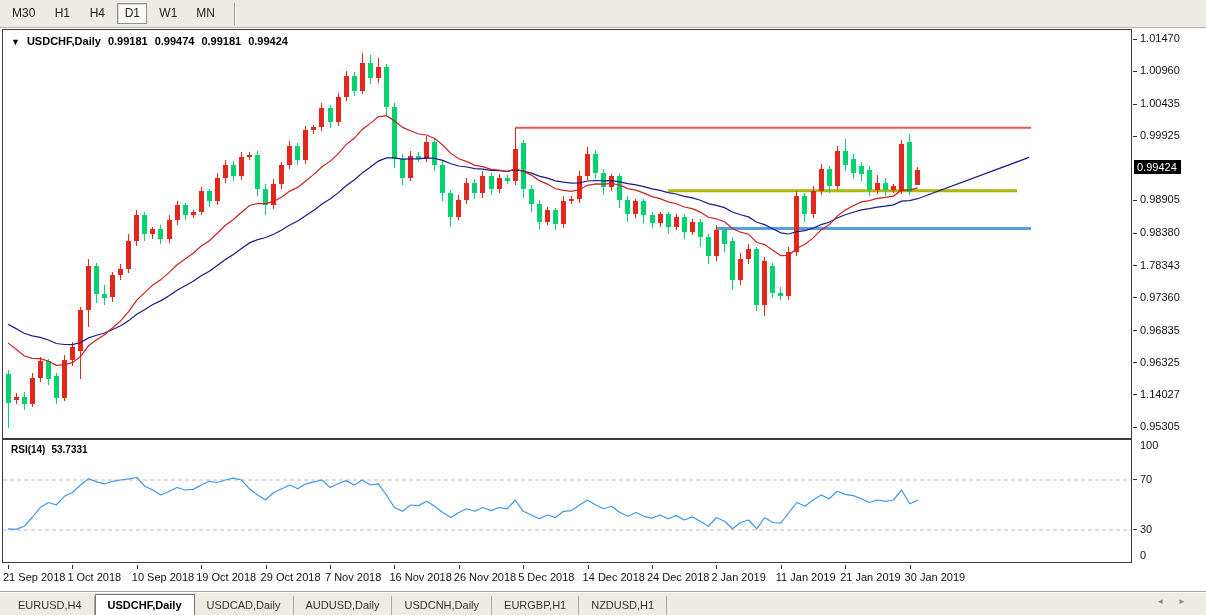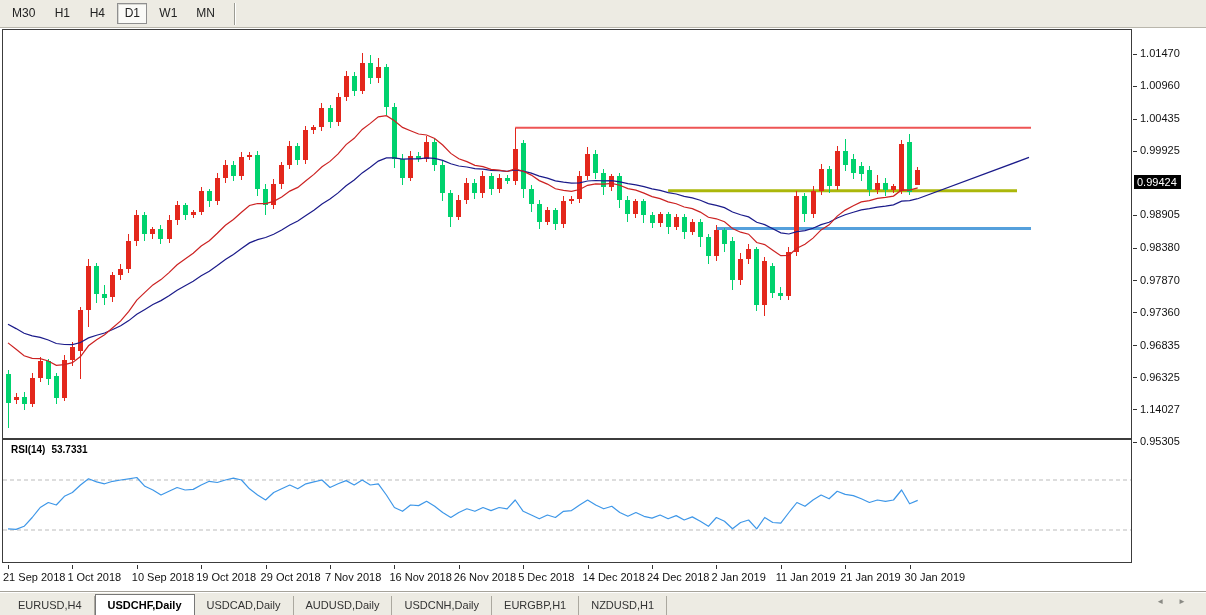--- a/index.html
+++ b/index.html
@@ -12,21 +12,21 @@
     border:1px solid transparent; cursor:default; }
   .tfbtn.active { background:#FAFAF7; border:1px solid #8f8f8f;
     box-shadow: inset 1px 1px 0 #d7d7d2; }
   .vsep { width:2px; height:22px; margin-left:12px;
     border-left:1px solid #9B9B93; border-right:1px solid #FFFFFF; }
   #client { position:absolute; left:0; top:28px; width:1206px; height:564px; background:#FFFFFF; }
   #main-panel { position:absolute; left:2px; top:1px; width:1130px; height:410px;
     background:#fff; border:1px solid #3c3c3c; }
   #rsi-panel { position:absolute; left:2px; top:411px; width:1130px; height:124px;
     background:#fff; border:1px solid #3c3c3c; }
-  #paxis { position:absolute; left:1133px; top:15px; width:72px; height:410px; background:#fff; }
+  #paxis { position:absolute; left:1133px; top:0; width:72px; height:410px; background:#fff; }
   #raxis { position:absolute; left:1133px; top:411px; width:72px; height:124px; background:#fff; }
   #dates { position:absolute; left:2px; top:537px; width:1131px; height:26px; background:#fff; }
   .plabel { position:absolute; left:7px; font-size:11px; color:#111; white-space:nowrap; }
   .ptick { position:absolute; left:0; width:4px; height:1px; background:#333; }
   #price-tag { position:absolute; left:1px; background:#000; color:#fff; font-size:11px;
     padding:1px 4px 1px 3px; white-space:nowrap; }
   .dlabel { position:absolute; top:6px; font-size:11px; color:#111; white-space:nowrap; }
   .dtick { position:absolute; top:0; width:1px; height:4px; background:#333; }
   #chart-title { position:absolute; left:8px; top:5px; font-size:11px; font-weight:bold;
     color:#000; white-space:nowrap; z-index:5; }
@@ -56,20 +56,23 @@
     <div class="tfbtn">H1</div>
     <div class="tfbtn">H4</div>
     <div class="tfbtn active">D1</div>
     <div class="tfbtn">W1</div>
     <div class="tfbtn">MN</div>
     <div class="vsep"></div>
   </div>
 
 <div id="client">
   <div id="main-panel">
+    <div id="chart-title">
+      <span class="tri">▼</span><span class="sym">USDCHF,Daily</span><span class="num">0.99181</span><span class="num">0.99474</span><span class="num">0.99181</span><span class="num">0.99424</span>
+    </div>
   <svg width="1128" height="408">
         <line x1="512.1500000000001" x2="1028" y1="97.85158150851606" y2="97.85158150851606" stroke="#EE5555" stroke-width="2"></line>
         <line x1="665.1" x2="1014" y1="160.78751013787473" y2="160.78751013787473" stroke="#ABB70A" stroke-width="3"></line>
         <line x1="713.4000000000001" x2="1028" y1="198.54906731549033" y2="198.54906731549033" stroke="#55A0DC" stroke-width="3"></line>
         <g shape-rendering="crispEdges">
           <rect x="4.5" y="339.52554744525503" width="1" height="58.53041362530399" fill="#00D26E"></rect>
           <rect x="2.5" y="343.9310624493104" width="5" height="28.95052716950488" fill="#00D26E"></rect>
           <rect x="12.55" y="362.8118410381182" width="1" height="11.328467153284862" fill="#E3271C"></rect>
           <rect x="10.55" y="366.5879967558794" width="5" height="3.77615571776181" fill="#E3271C"></rect>
           <rect x="20.6" y="361.55312246553115" width="1" height="18.8807785888078" fill="#00D26E"></rect>
@@ -309,21 +312,21 @@
       <div class="plabel" style="top: 36.0973px;">1.00960</div>
       <div class="ptick" style="top: 75.6387px;"></div>
       <div class="plabel" style="top: 69.1387px;">1.00435</div>
       <div class="ptick" style="top: 107.736px;"></div>
       <div class="plabel" style="top: 101.236px;">0.99925</div>
       <div class="ptick" style="top: 171.931px;"></div>
       <div class="plabel" style="top: 165.431px;">0.98905</div>
       <div class="ptick" style="top: 204.972px;"></div>
       <div class="plabel" style="top: 198.472px;">0.98380</div>
       <div class="ptick" style="top: 237.069px;"></div>
-      <div class="plabel" style="top: 230.569px;">0.97870</div>
+      <div class="plabel" style="top: 230.569px;">1.78343</div>
       <div class="ptick" style="top: 269.167px;"></div>
       <div class="plabel" style="top: 262.667px;">0.97360</div>
       <div class="ptick" style="top: 302.208px;"></div>
       <div class="plabel" style="top: 295.708px;">0.96835</div>
       <div class="ptick" style="top: 334.305px;"></div>
       <div class="plabel" style="top: 327.805px;">0.96325</div>
       <div class="ptick" style="top: 366.403px;"></div>
       <div class="plabel" style="top: 359.903px;">1.14027</div>
       <div class="ptick" style="top: 398.5px;"></div>
       <div class="plabel" style="top: 392px;">0.95305</div>
@@ -331,20 +334,28 @@
     </div>
   <div id="rsi-panel">
     <div id="rsi-label">
       <span>RSI(14)</span><span class="num">53.7331</span>
     </div>
   <svg width="1128" height="122">
         <line x1="0" x2="1128" y1="40" y2="40" stroke="#BBBBBB" stroke-width="1" stroke-dasharray="4 3"></line>
         <line x1="0" x2="1128" y1="90" y2="90" stroke="#BBBBBB" stroke-width="1" stroke-dasharray="4 3"></line>
         <path d="M5.0 88.8L13.1 89.4L21.1 86.3L29.2 77.5L37.2 67.5L45.3 62.5L53.3 65.0L61.4 56.3L69.4 52.5L77.5 45.0L85.5 38.8L93.6 41.9L101.6 43.8L109.7 41.3L117.7 40.0L125.8 38.8L133.8 37.5L141.9 46.3L149.9 50.0L158.0 55.0L166.0 51.3L174.1 47.5L182.1 50.0L190.2 49.4L198.2 45.0L206.3 41.3L214.3 42.5L222.4 40.0L230.4 38.1L238.5 40.0L246.5 48.8L254.6 55.0L262.6 60.0L270.7 52.5L278.7 48.8L286.8 45.0L294.8 48.8L302.9 43.8L310.9 41.9L319.0 40.0L327.0 47.5L335.1 43.8L343.1 40.6L351.2 45.0L359.2 40.0L367.3 45.0L375.3 43.8L383.4 55.0L391.4 67.5L399.5 71.3L407.5 65.0L415.6 65.6L423.6 61.3L431.7 66.3L439.7 72.5L447.8 77.5L455.8 72.5L463.9 68.8L471.9 71.3L480.0 67.5L488.0 70.6L496.1 67.5L504.1 68.8L512.2 60.0L520.2 71.3L528.3 75.0L536.3 78.8L544.4 75.0L552.4 77.5L560.5 71.3L568.5 70.6L576.6 65.0L584.6 60.0L592.7 65.0L600.7 68.8L608.8 66.3L616.8 72.5L624.9 76.3L632.9 72.5L641.0 76.3L649.0 78.1L657.1 75.0L665.1 78.8L673.2 75.6L681.2 80.0L689.3 76.9L697.3 81.3L705.4 86.3L713.4 77.5L721.5 81.3L729.5 88.8L737.6 82.5L745.6 80.0L753.7 88.8L761.7 77.5L769.8 82.5L777.8 83.1L785.9 72.5L793.9 62.5L802.0 66.3L810.0 60.0L818.1 55.0L826.1 58.8L834.2 51.3L842.2 54.4L850.3 55.6L858.3 58.8L866.4 62.5L874.4 60.0L882.5 61.3L890.5 60.0L898.6 50.0L906.6 63.8L914.7 60.4" fill="none" stroke="#3E97E8" stroke-width="1.2" stroke-linejoin="round"></path>
       </svg>
+    </div>
+  <div id="raxis">
+      <div class="plabel" style="top: 0px;">100</div>
+      <div class="ptick" style="top: 39.5px;"></div>
+      <div class="plabel" style="top: 34px;">70</div>
+      <div class="ptick" style="top: 89.5px;"></div>
+      <div class="plabel" style="top: 84px;">30</div>
+      <div class="plabel" style="top: 110px;">0</div>
     </div>
   <div id="dates">
       <div class="dtick" style="left: 6px;"></div>
       <div class="dlabel" style="left: 1px;">21 Sep 2018</div>
       <div class="dtick" style="left: 70.4px;"></div>
       <div class="dlabel" style="left: 65.4px;">1 Oct 2018</div>
       <div class="dtick" style="left: 134.8px;"></div>
       <div class="dlabel" style="left: 129.8px;">10 Sep 2018</div>
       <div class="dtick" style="left: 199.2px;"></div>
       <div class="dlabel" style="left: 194.2px;">19 Oct 2018</div>

